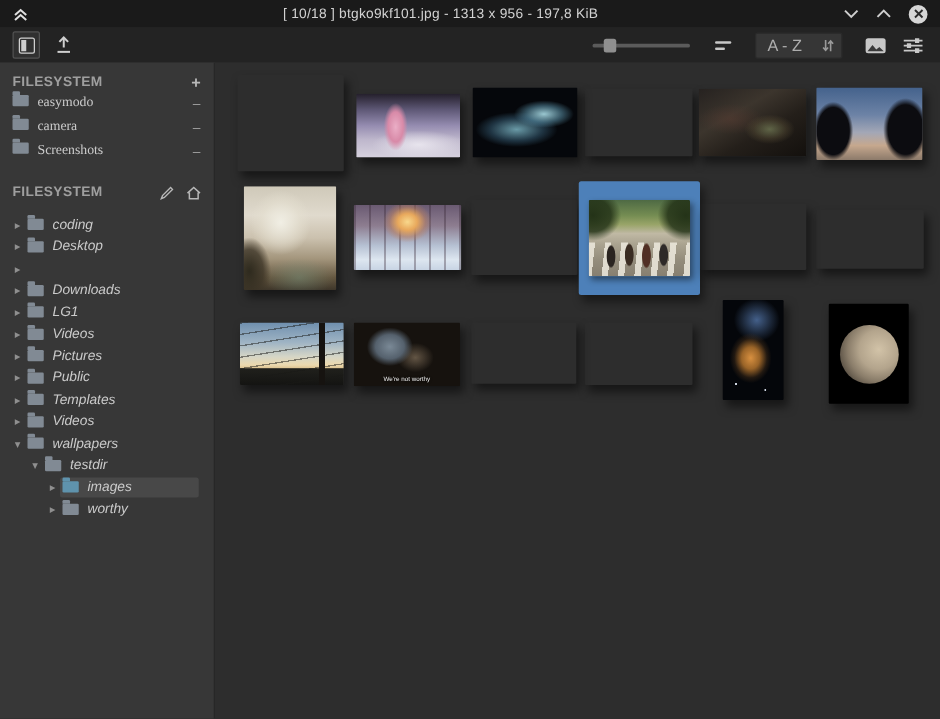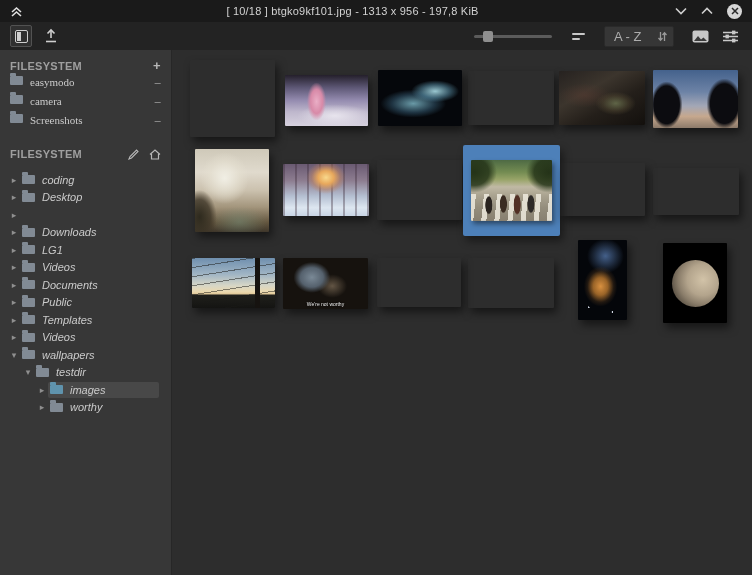--- a/index.html
+++ b/index.html
@@ -326,21 +326,21 @@
             <span class="arrow">▸</span>
             <span class="twrap">
               <span class="folder"></span>
               <span class="tlabel">Videos</span>
             </span>
           </div>
           <div class="trow" style="padding-left: 8px;">
             <span class="arrow">▸</span>
             <span class="twrap">
               <span class="folder"></span>
-              <span class="tlabel">Documents</span>
+              <span class="tlabel">Pictures</span>
             </span>
           </div>
           <div class="trow" style="padding-left: 8px;">
             <span class="arrow">▸</span>
             <span class="twrap">
               <span class="folder"></span>
               <span class="tlabel">Public</span>
             </span>
           </div>
           <div class="trow" style="padding-left: 8px;">

